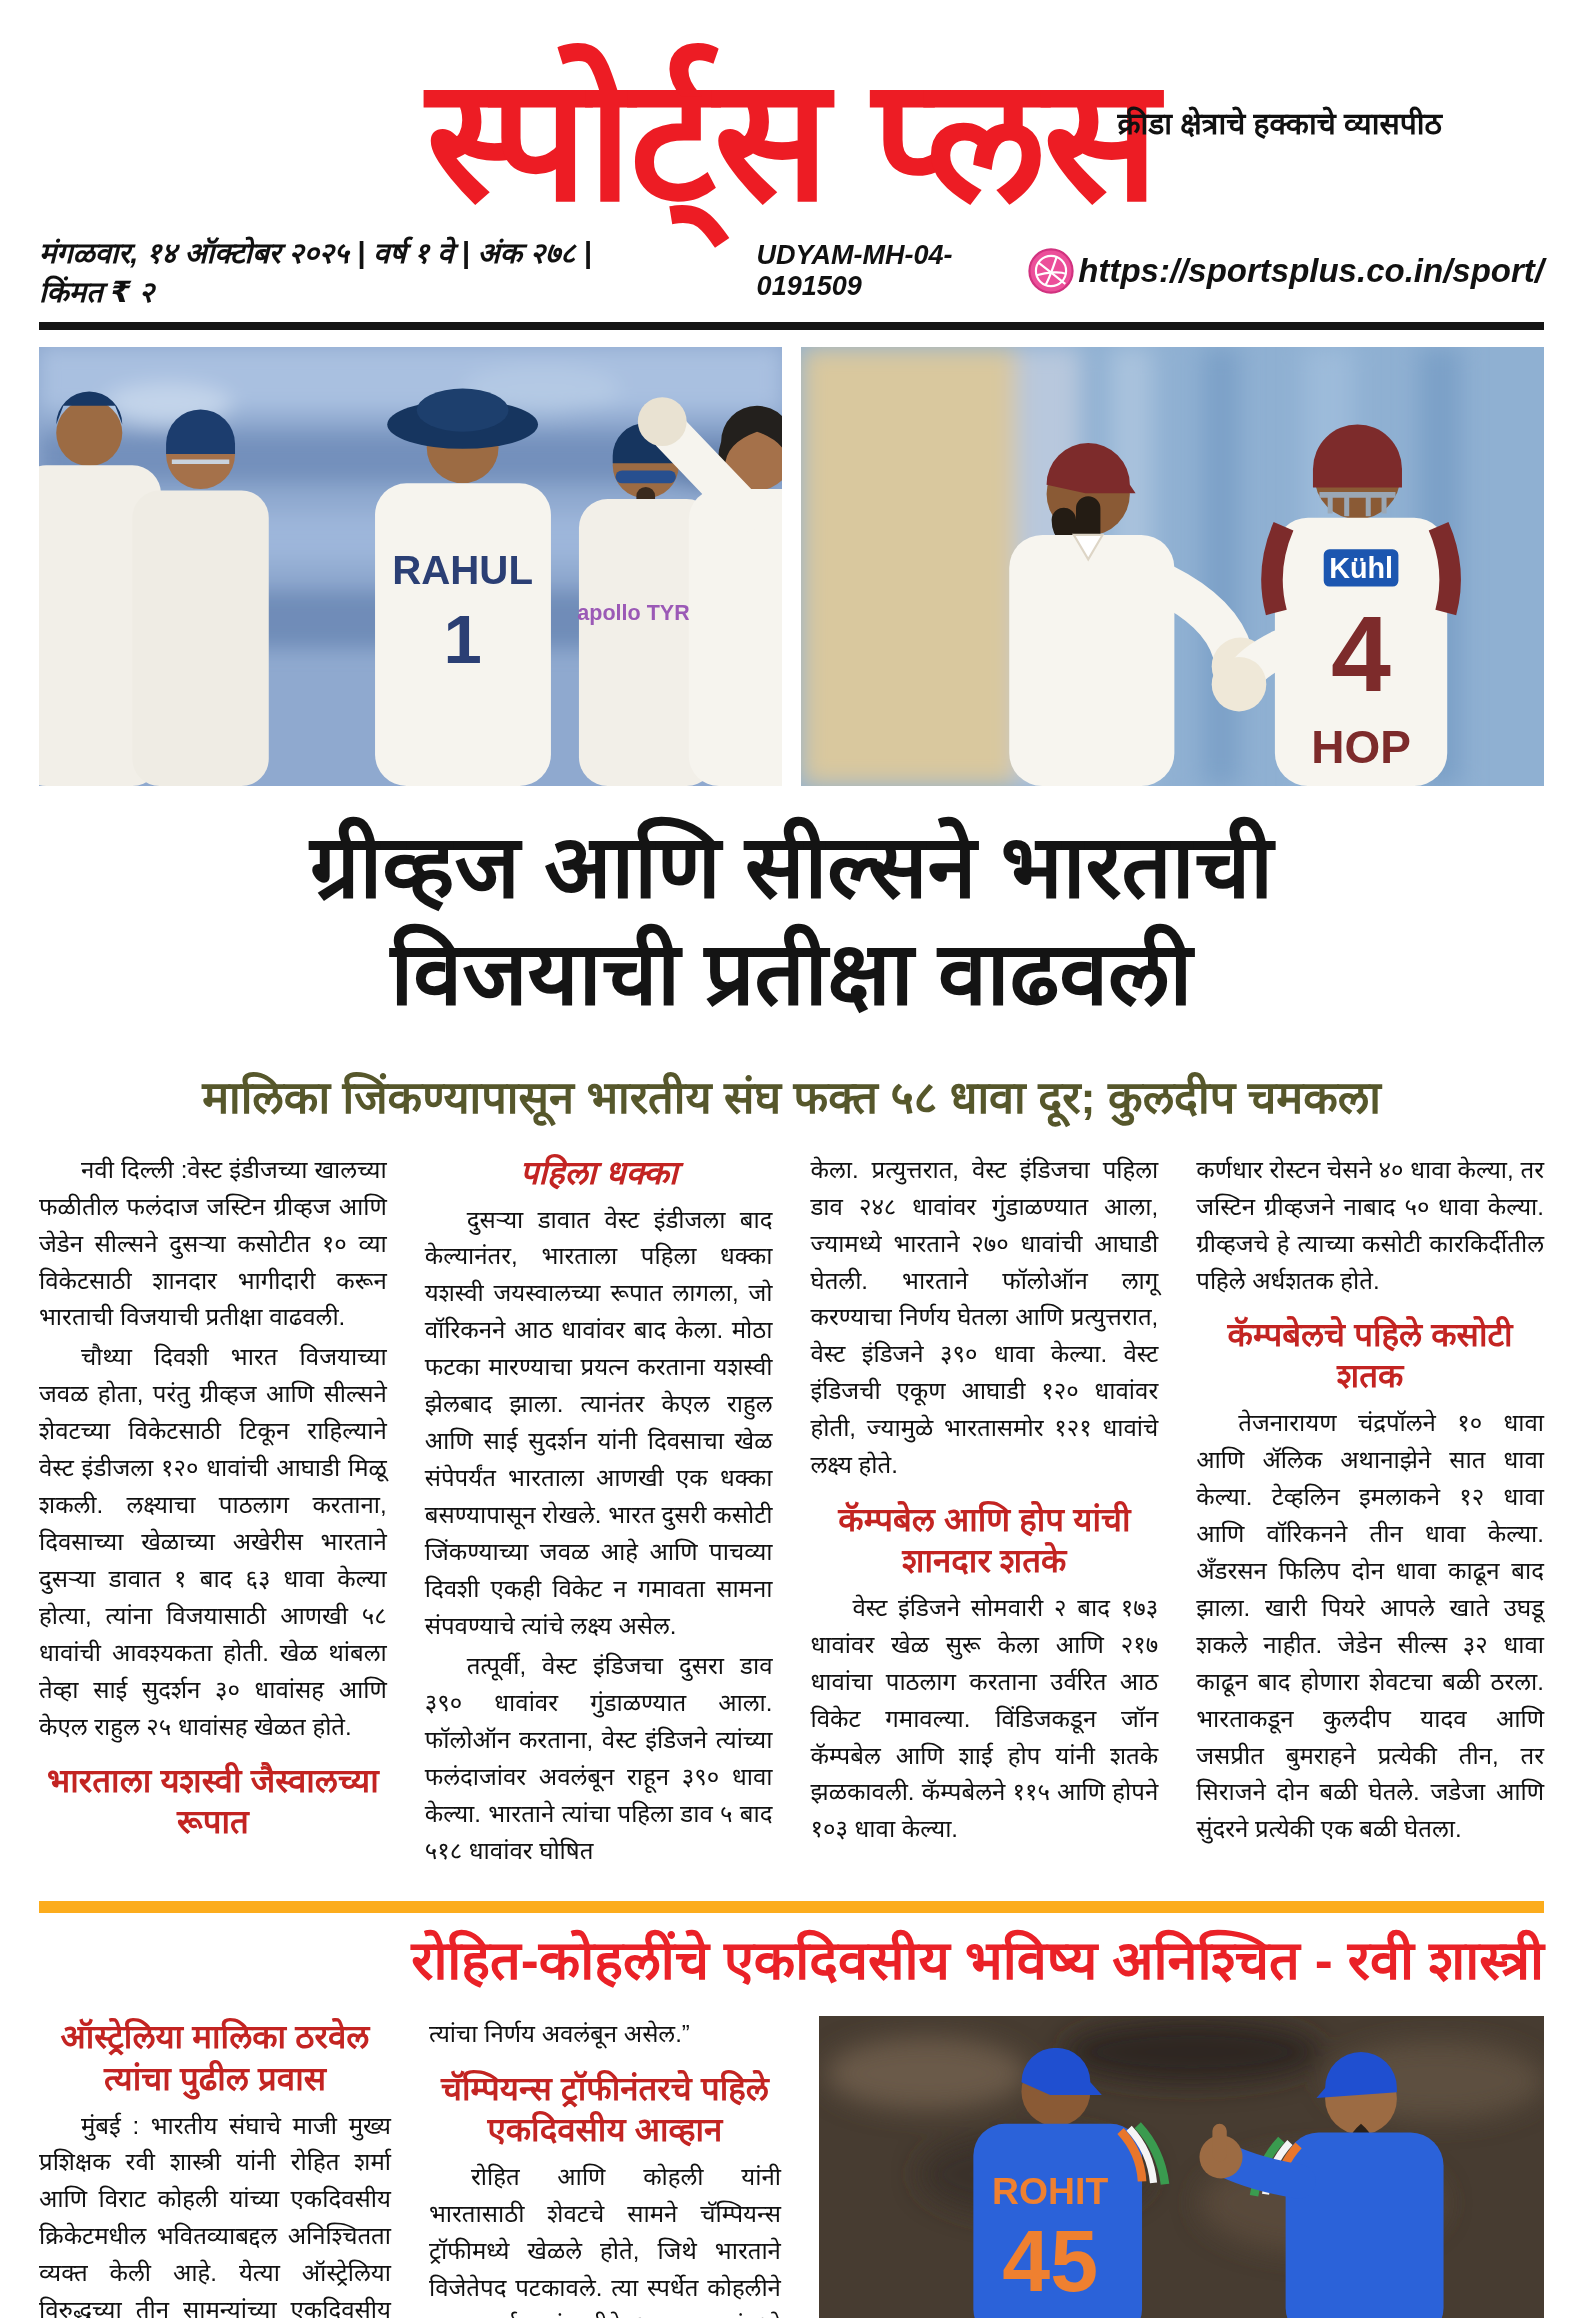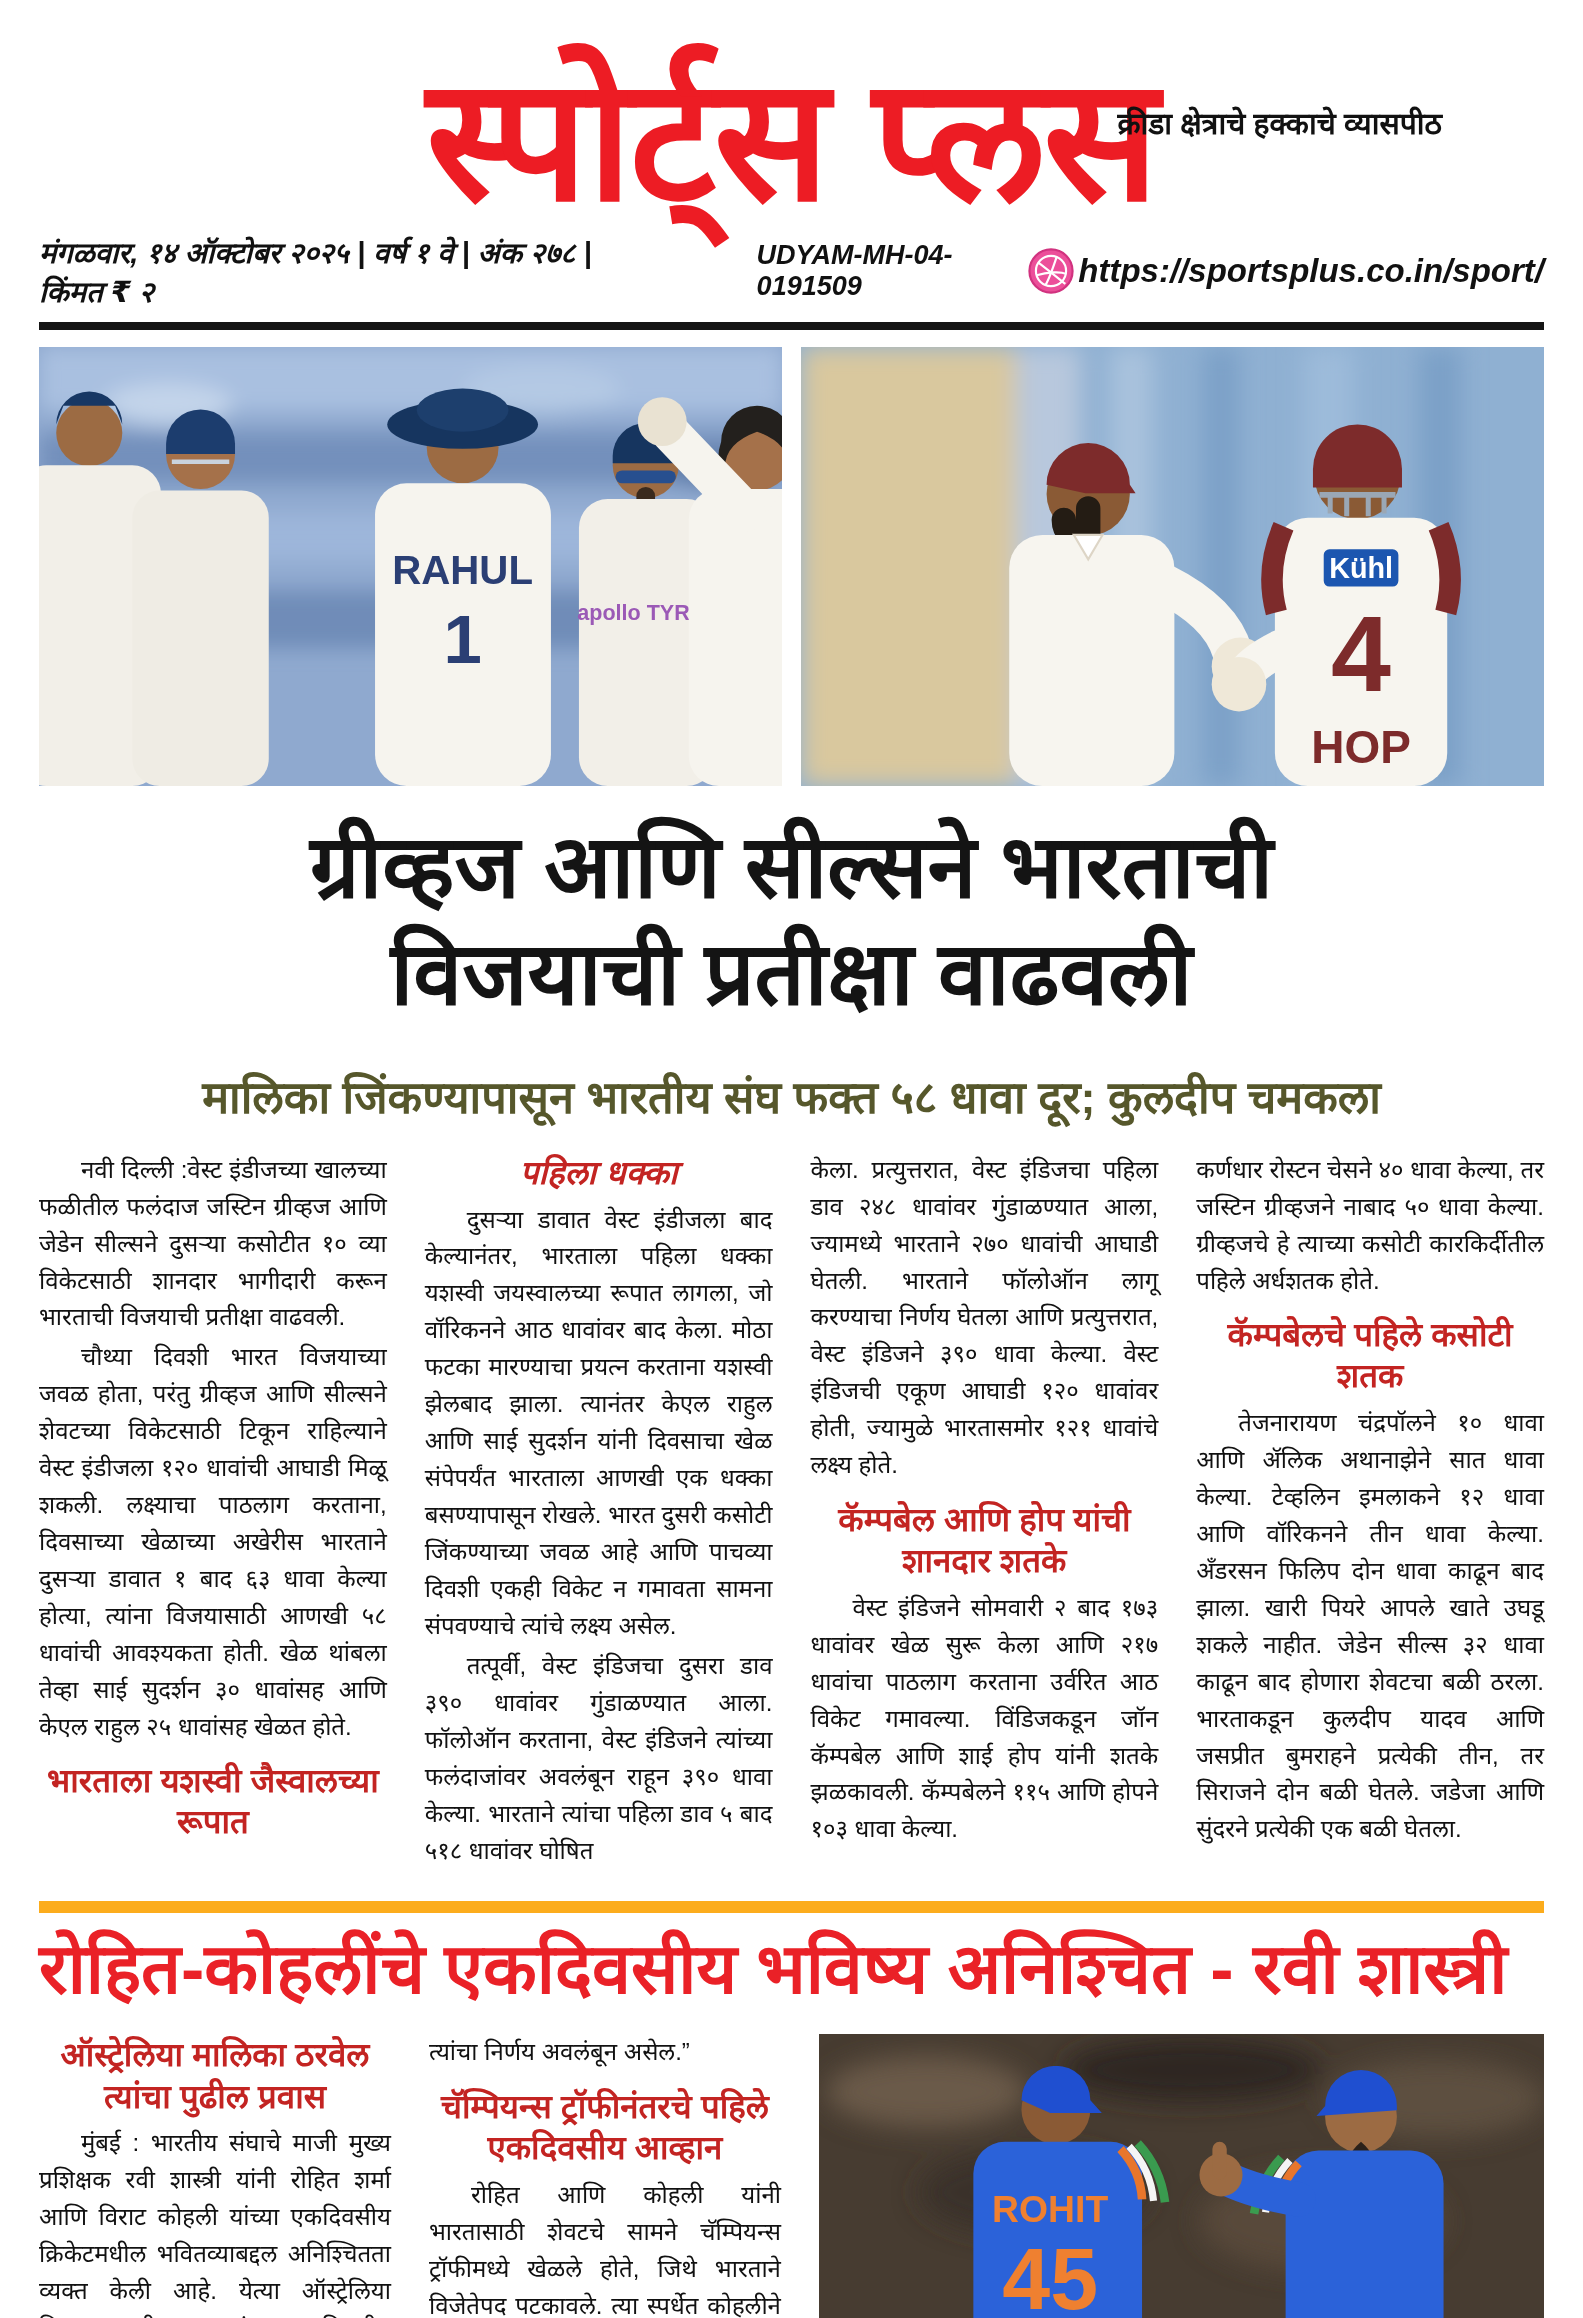--- a/index.html
+++ b/index.html
@@ -72,22 +72,22 @@
   p.body.cont{text-indent:0;}
   .col-subhead{
     color:#c32422;font-weight:800;font-size:33px;line-height:1.25;
     text-align:center;margin:14.4px 7.2px 8.6px 7.2px;
   }
 
   .divider{height:11.5px;background:#fcac1c;margin:29px 0 17px 0;}
 
   
   .s2-headline{
-    color:#ea2127;font-size:70px;font-weight:900;line-height:1.12;
-    text-align:left;margin:10px 0 24.4px 0;
+    color:#ea2127;font-size:54px;font-weight:900;line-height:1.12;
+    text-align:right;margin:10px 0 24.4px 0;
   }
   .cols-s2{grid-template-columns:1fr 1fr 2.06fr;}
   .photo3{width:100%;height:325px;overflow:hidden;background:#4a4038;}
   .photo3 svg{display:block;width:100%;height:100%;}
 </style>
 </head>
 <body>
 
 <div class="page">
   <div class="content">

